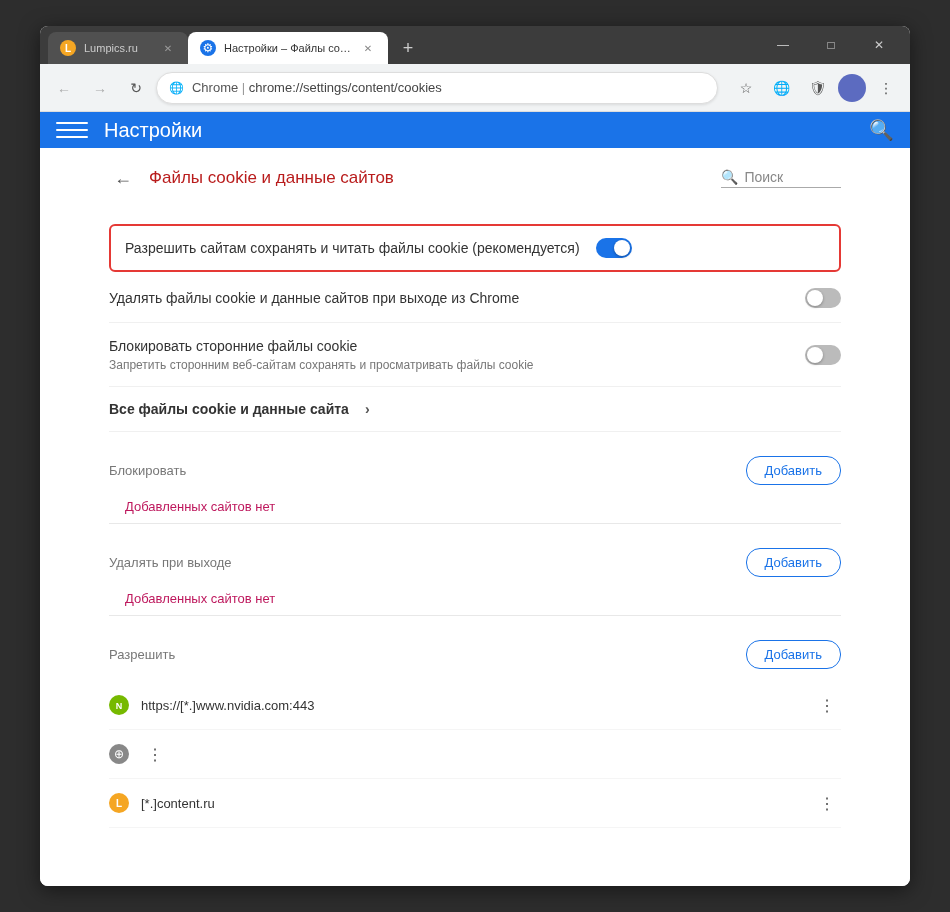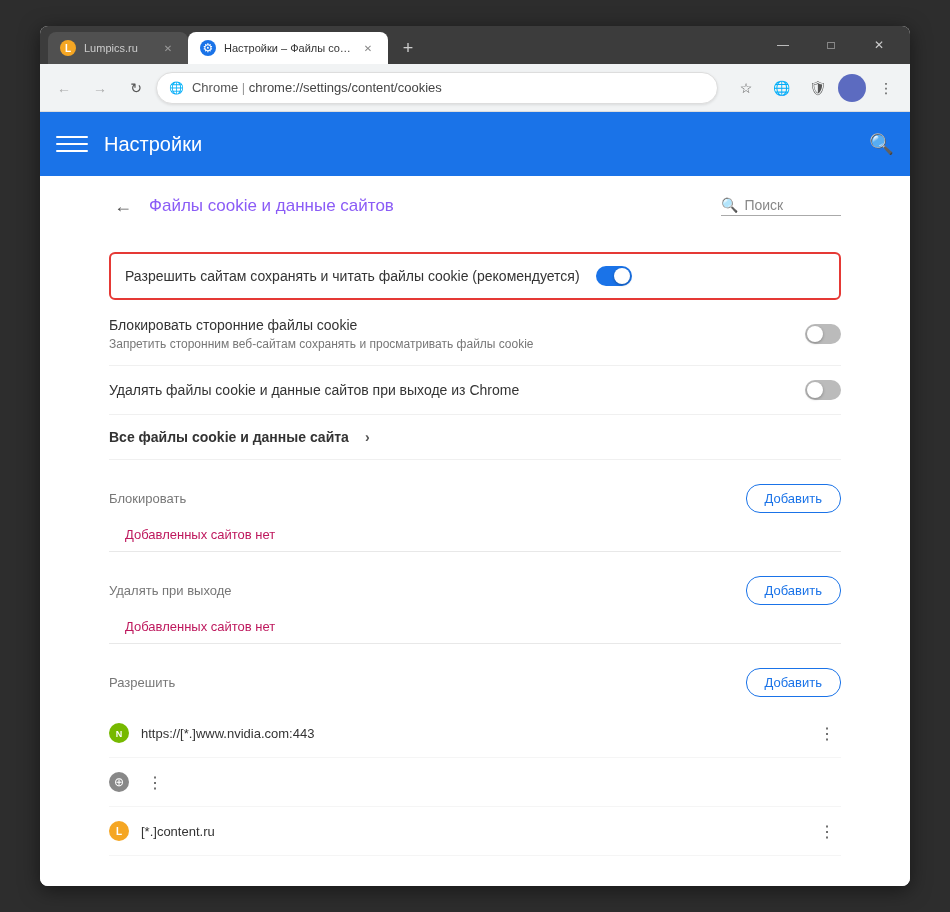--- a/index.html
+++ b/index.html
@@ -164,21 +164,21 @@
       display: flex;
       align-items: center;
       justify-content: center;
       cursor: pointer;
       color: #555;
       font-size: 14px;
     }
     
     .settings-header {
       background: #1a73e8;
-      height: 64px;
+      height: 36px;
       display: flex;
       align-items: center;
       padding: 0 16px;
       gap: 16px;
     }
     .menu-icon {
       width: 32px;
       height: 32px;
       display: flex;
       flex-direction: column;
@@ -228,21 +228,21 @@
       display: flex;
       align-items: center;
       justify-content: center;
       cursor: pointer;
       color: #555;
       font-size: 18px;
       border-radius: 50%;
     }
     .page-title-text {
       font-size: 17px;
-      color: #8b5cf6;
+      color: #b91c1c;
       font-weight: 400;
       flex: 1;
     }
     .search-box {
       display: flex;
       align-items: center;
       gap: 6px;
       border-bottom: 1px solid #aaa;
       padding-bottom: 2px;
       color: #888;
@@ -448,32 +448,32 @@
       <div class="setting-row highlighted">
         <span class="setting-label">Разрешить сайтам сохранять и читать файлы cookie (рекомендуется)</span>
         <div class="toggle">
           <div class="toggle-track on"></div>
           <div class="toggle-thumb on"></div>
         </div>
       </div>
 
       <div class="setting-row">
         <div class="setting-text">
-          <span class="setting-label">Блокировать сторонние файлы cookie</span>
-          <div class="setting-desc">Запретить сторонним веб-сайтам сохранять и просматривать файлы cookie</div>
+          <span class="setting-label">Удалять файлы cookie и данные сайтов при выходе из Chrome</span>
         </div>
         <div class="toggle">
           <div class="toggle-track off"></div>
           <div class="toggle-thumb off"></div>
         </div>
       </div>
 
       <div class="setting-row">
         <div class="setting-text">
-          <span class="setting-label">Удалять файлы cookie и данные сайтов при выходе из Chrome</span>
+          <span class="setting-label">Блокировать сторонние файлы cookie</span>
+          <div class="setting-desc">Запретить сторонним веб-сайтам сохранять и просматривать файлы cookie</div>
         </div>
         <div class="toggle">
           <div class="toggle-track off"></div>
           <div class="toggle-thumb off"></div>
         </div>
       </div>
 
       <div class="setting-row" style="cursor:pointer;font-weight:bold;">
         <span class="setting-label">Все файлы cookie и данные сайта</span>
         <span class="setting-arrow">›</span>

